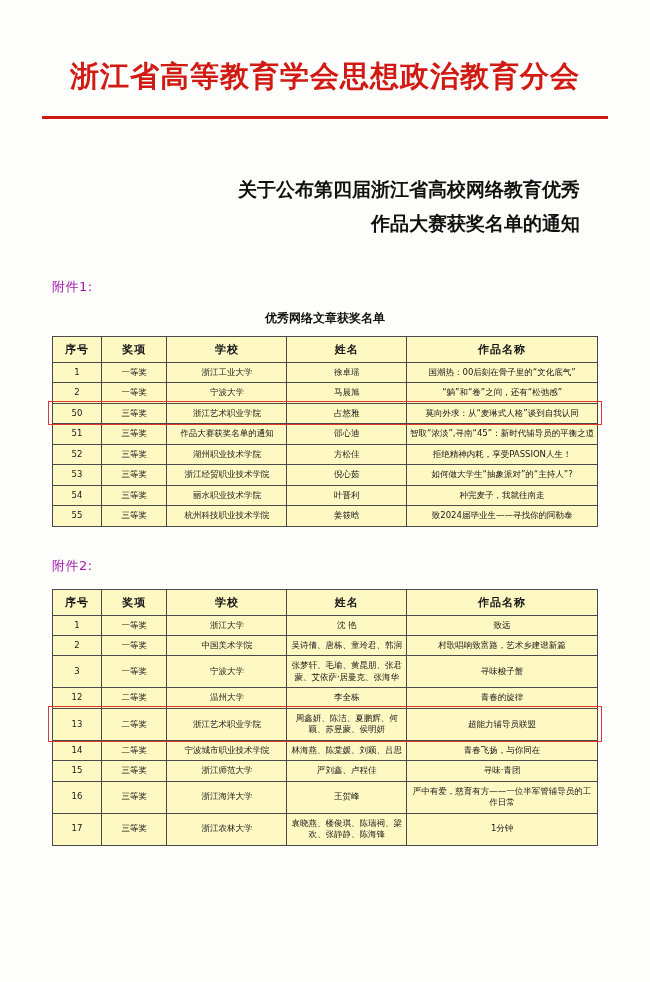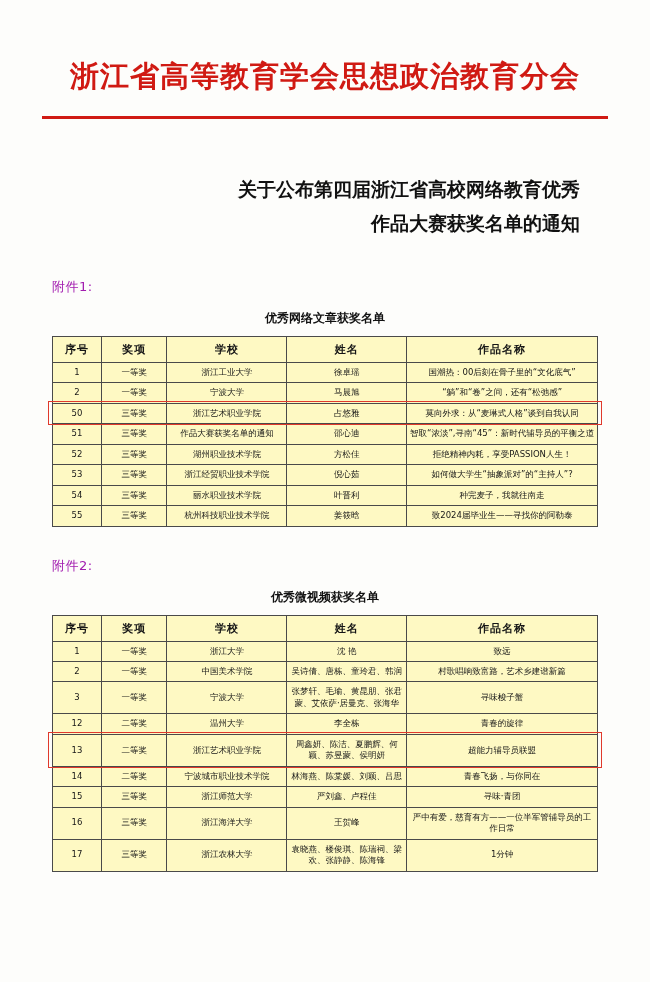--- a/index.html
+++ b/index.html
@@ -212,21 +212,20 @@
               <td>致2024届毕业生——寻找你的阿勒泰</td>
             </tr>
           </tbody>
       </table>
     <div class="hl-box" style="top: 65px; height: 24px;"></div>
       </div>
   </div>
 
   <div class="section section-2 clip-bottom">
     <div class="attach-label">附件2:</div>
-    <div class="table-caption">优秀微视频获奖名单</div>
     <div class="hl-wrap">
       <table class="award" id="table2">
         <colgroup>
           <col class="c-idx">
             <col class="c-award">
             <col class="c-school">
             <col class="c-name">
             <col class="c-work">
         </colgroup>
         <thead>

